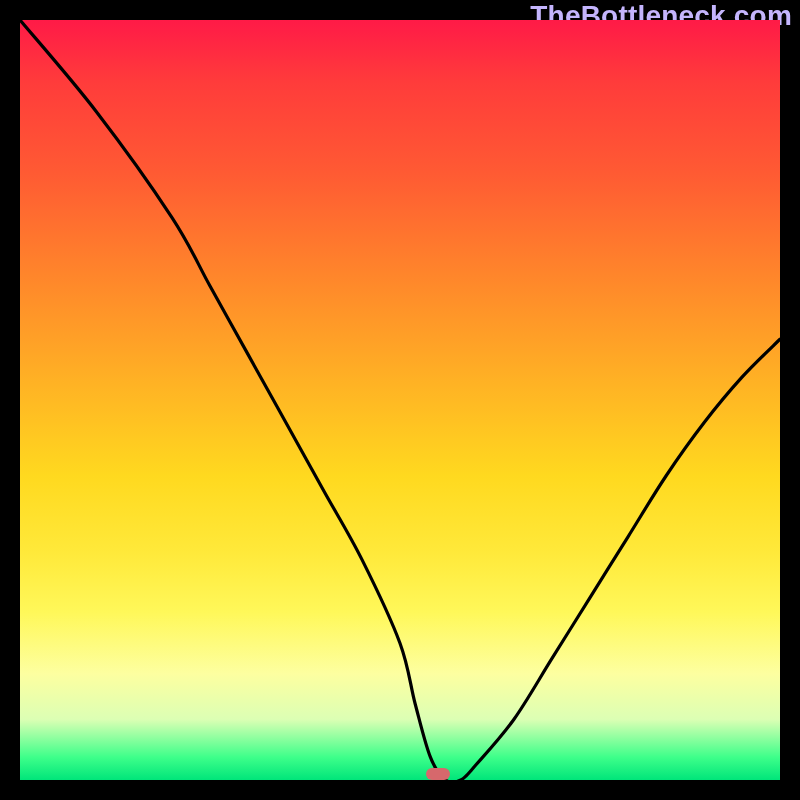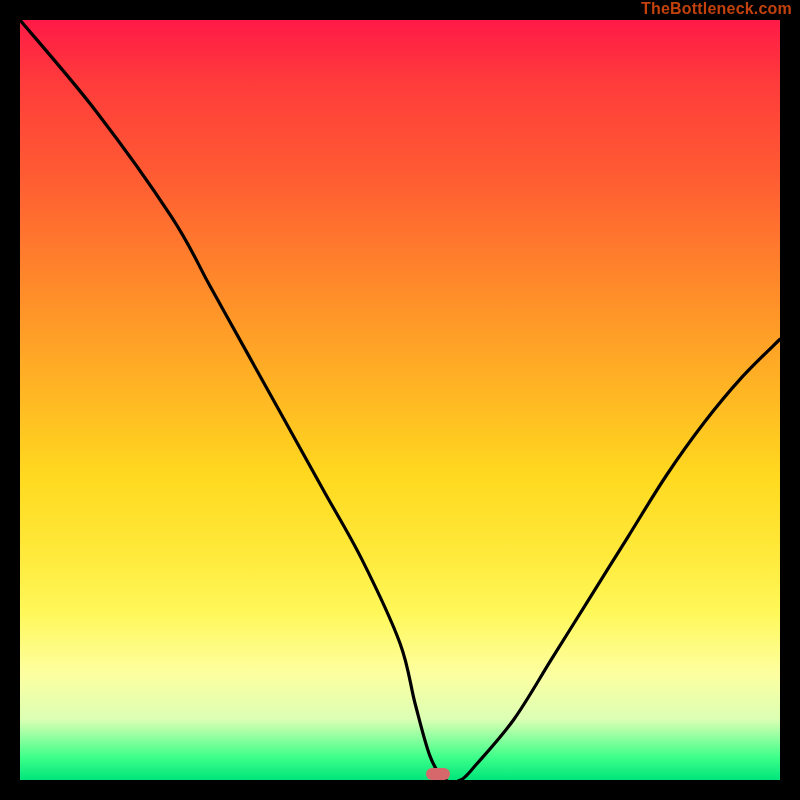--- a/index.html
+++ b/index.html
@@ -53,22 +53,22 @@
     width: 24px;
     height: 12px;
     border-radius: 6px;
     background: #d6686c;
     transform: translate(-50%, -50%);
   }
   .watermark {
     position: absolute;
     top: 0px;
     right: 8px;
-    color: #c2410c;
-    font-size: 16px;
+    color: #c4b5fd;
+    font-size: 28px;
     font-weight: 600;
     letter-spacing: 0.2px;
     user-select: none;
   }
 </style>
 </head>
 <body>
 
 <div class="frame">
   <div class="watermark">TheBottleneck.com</div>

